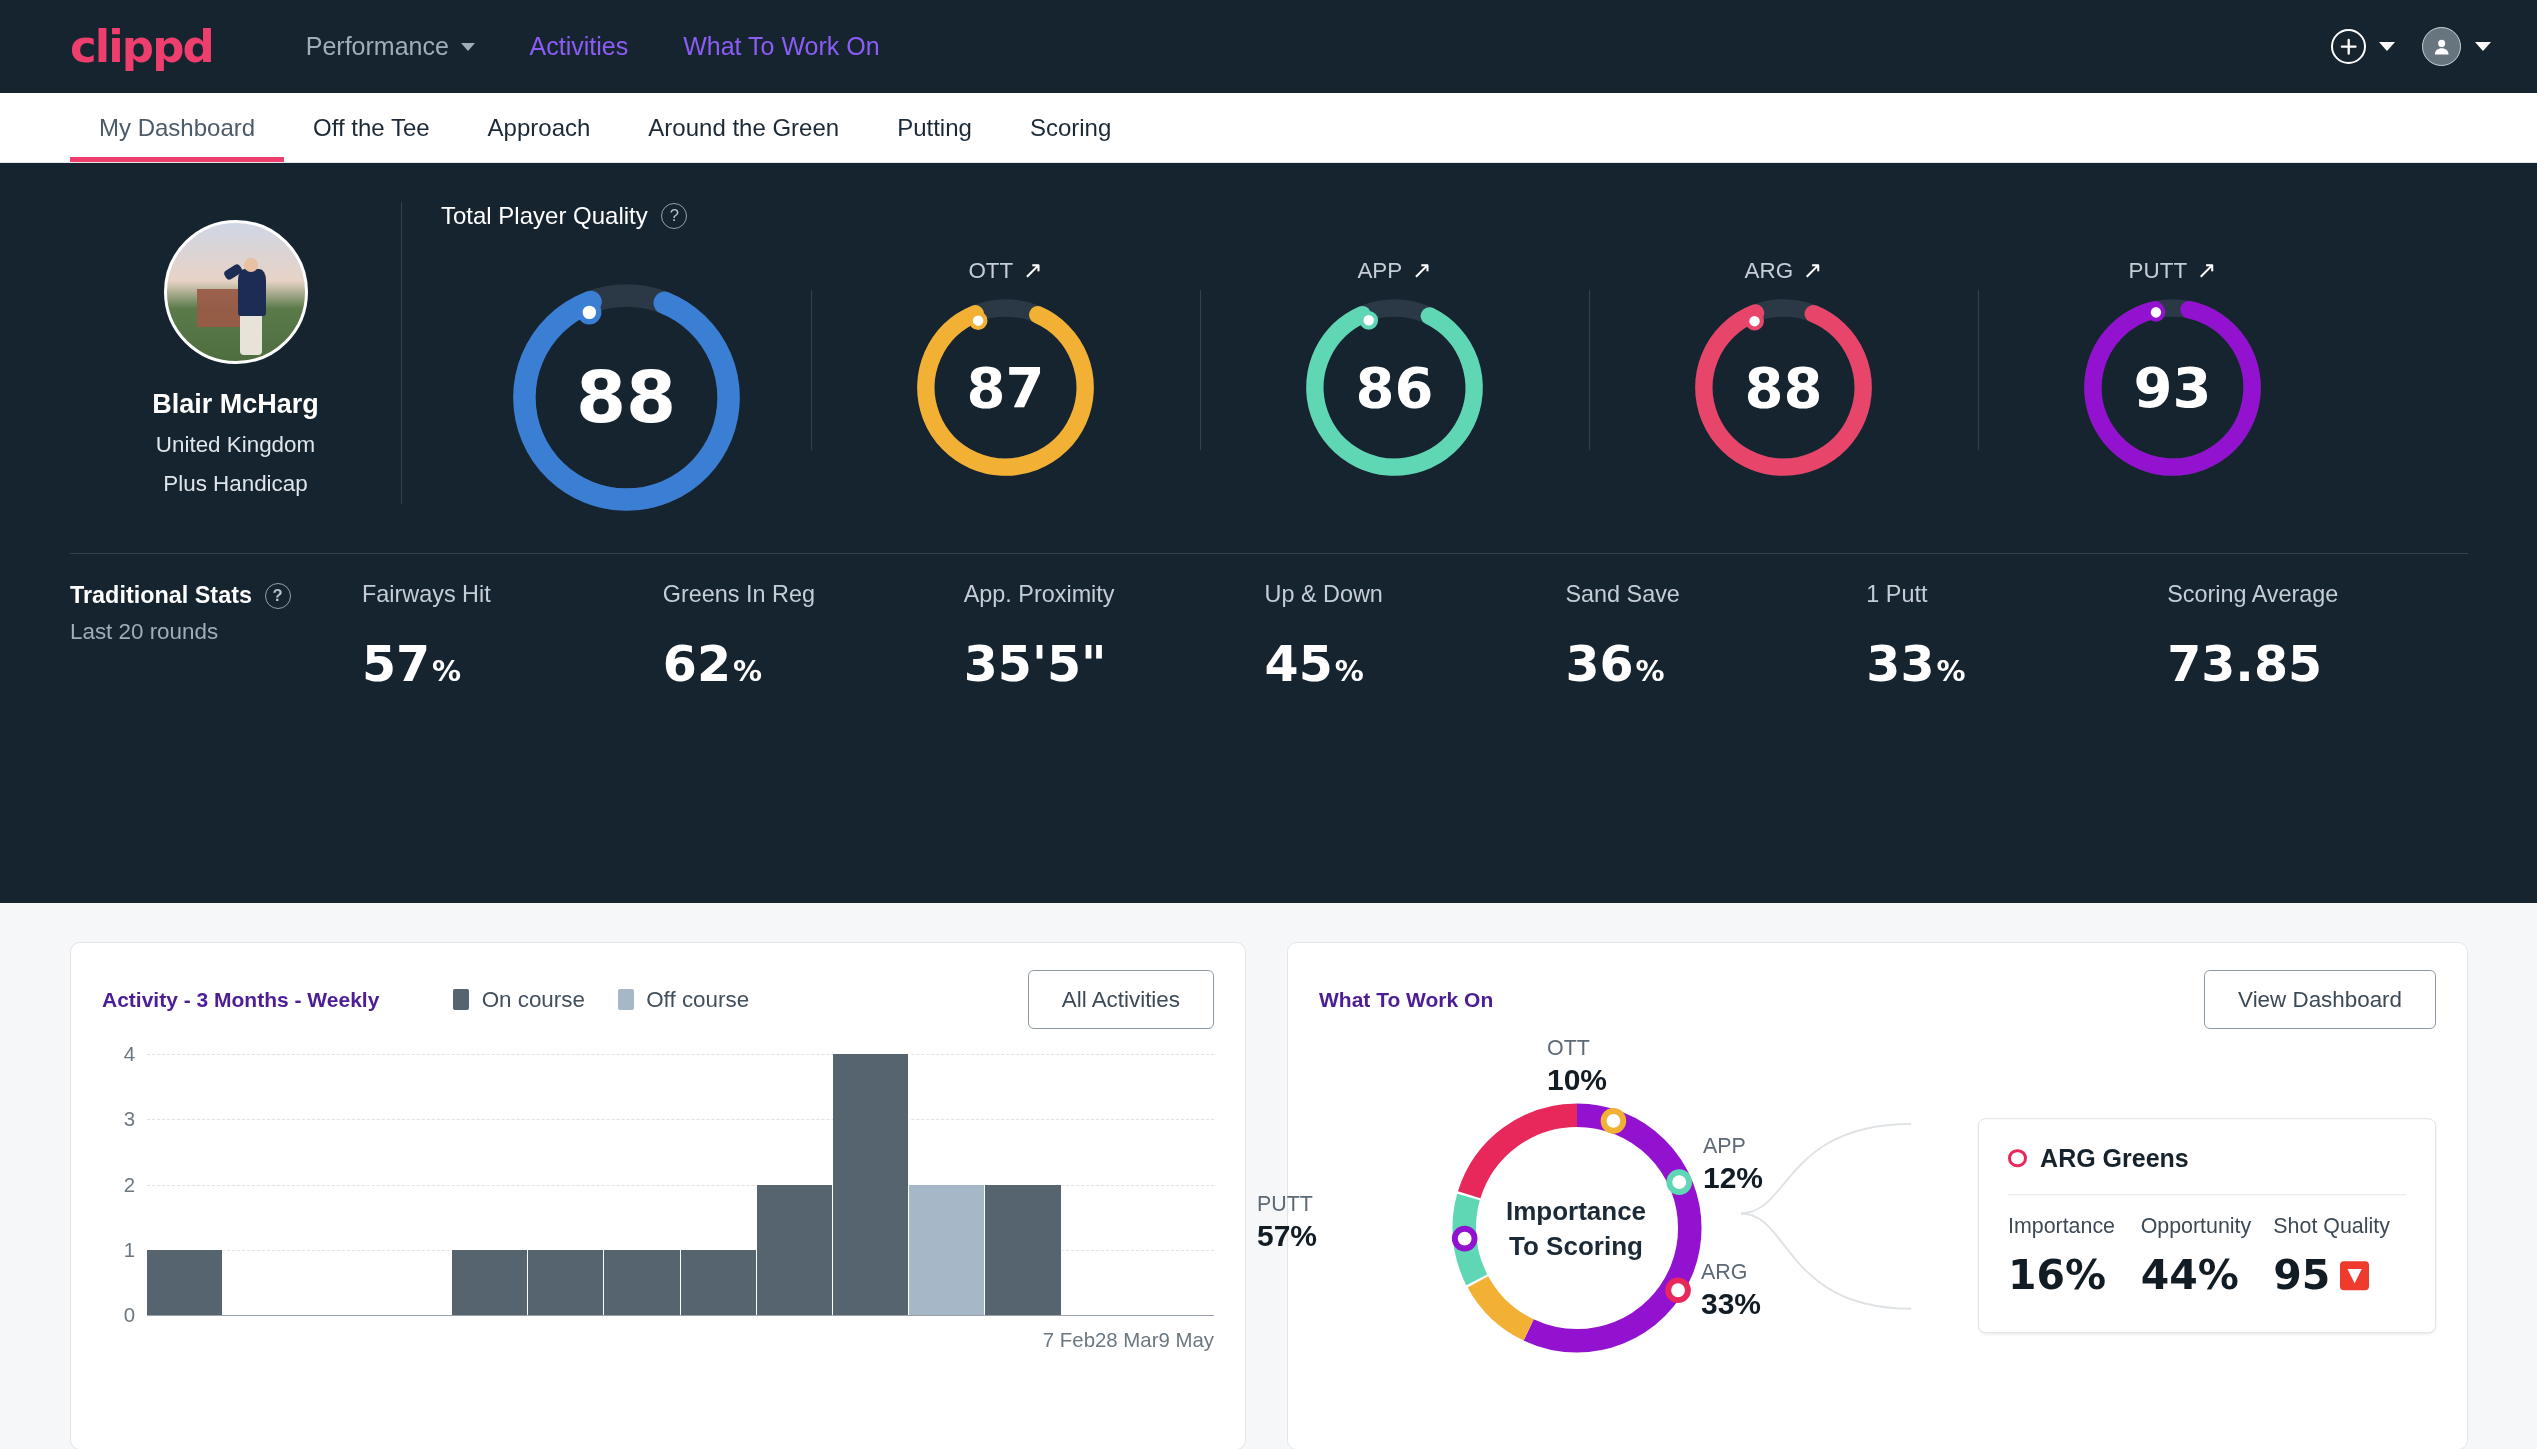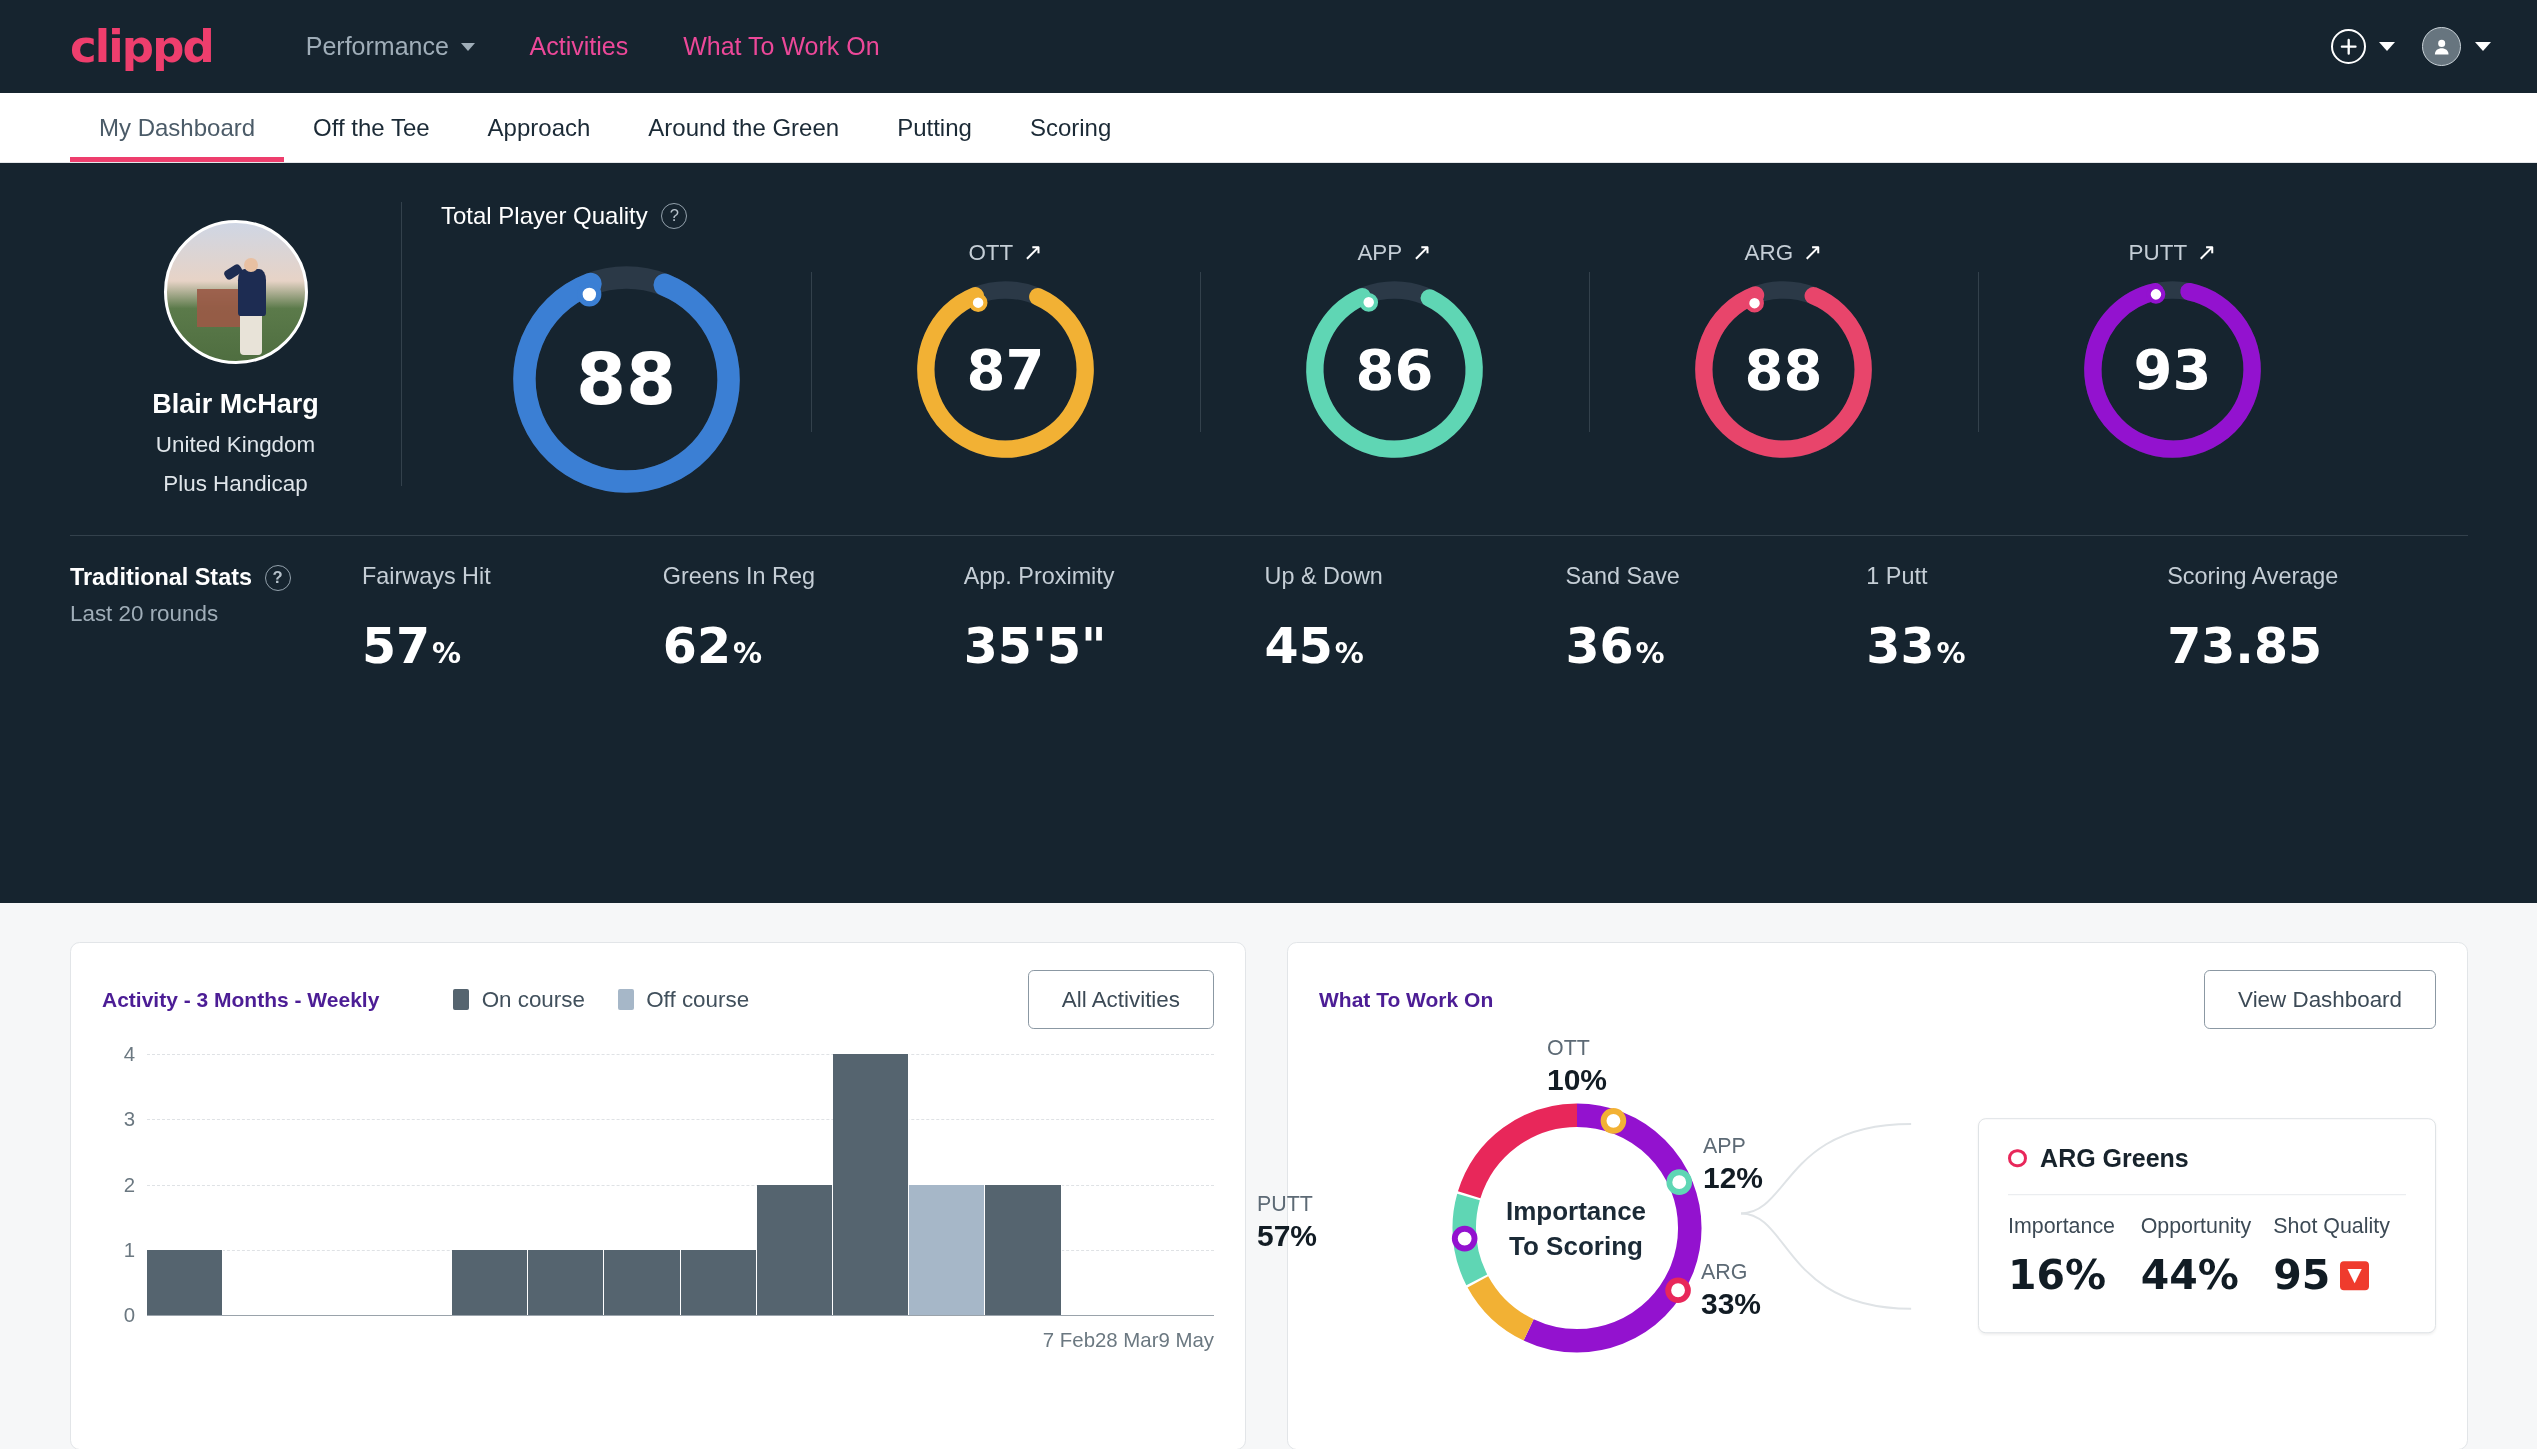--- a/index.html
+++ b/index.html
@@ -23,21 +23,21 @@
     font-size: 45px;
     font-weight: 700;
     color: #ee3e6d;
     letter-spacing: -1.9px;
     font-family: "DejaVu Sans", sans-serif;
     margin-right: 93px;
   }
   .navlinks { display: flex; align-items: center; gap: 55px; }
   .navlink {
     font-size: 25px;
-    color: #ec4899;
+    color: #8b5cf6;
     display: flex;
     align-items: center;
     gap: 11.7px;
     cursor: pointer;
     white-space: nowrap;
   }
   .navlink.muted { color: #9fadb8; }
   .caret {
     width: 0; height: 0;
     border-left: 7.8px solid transparent;
@@ -163,21 +163,21 @@
     margin-top: 12.7px;
     font-size: 22.4px; color: #dfe5ea;
   }
 
   .divider-v { width: 1px; background: #33414c; align-self: stretch; margin: 0 0 15.6px 0; }
 
   .tpq { flex: 1; padding-left: 39px; }
   .tpq-head {
     display: flex; align-items: center; gap: 13.6px;
     font-size: 24px; color: #ffffff;
-    margin-bottom: 7px;
+    margin-bottom: 25px;
   }
   .qmark {
     width: 26px; height: 26px; border-radius: 50%;
     border: 1.9px solid #93a1ac;
     color: #b6c1ca; font-size: 16.6px;
     display: flex; align-items: center; justify-content: center;
   }
   .gauges { display: flex; align-items: flex-start; }
   .gauge-cell {
     display: flex; flex-direction: column; align-items: center;

